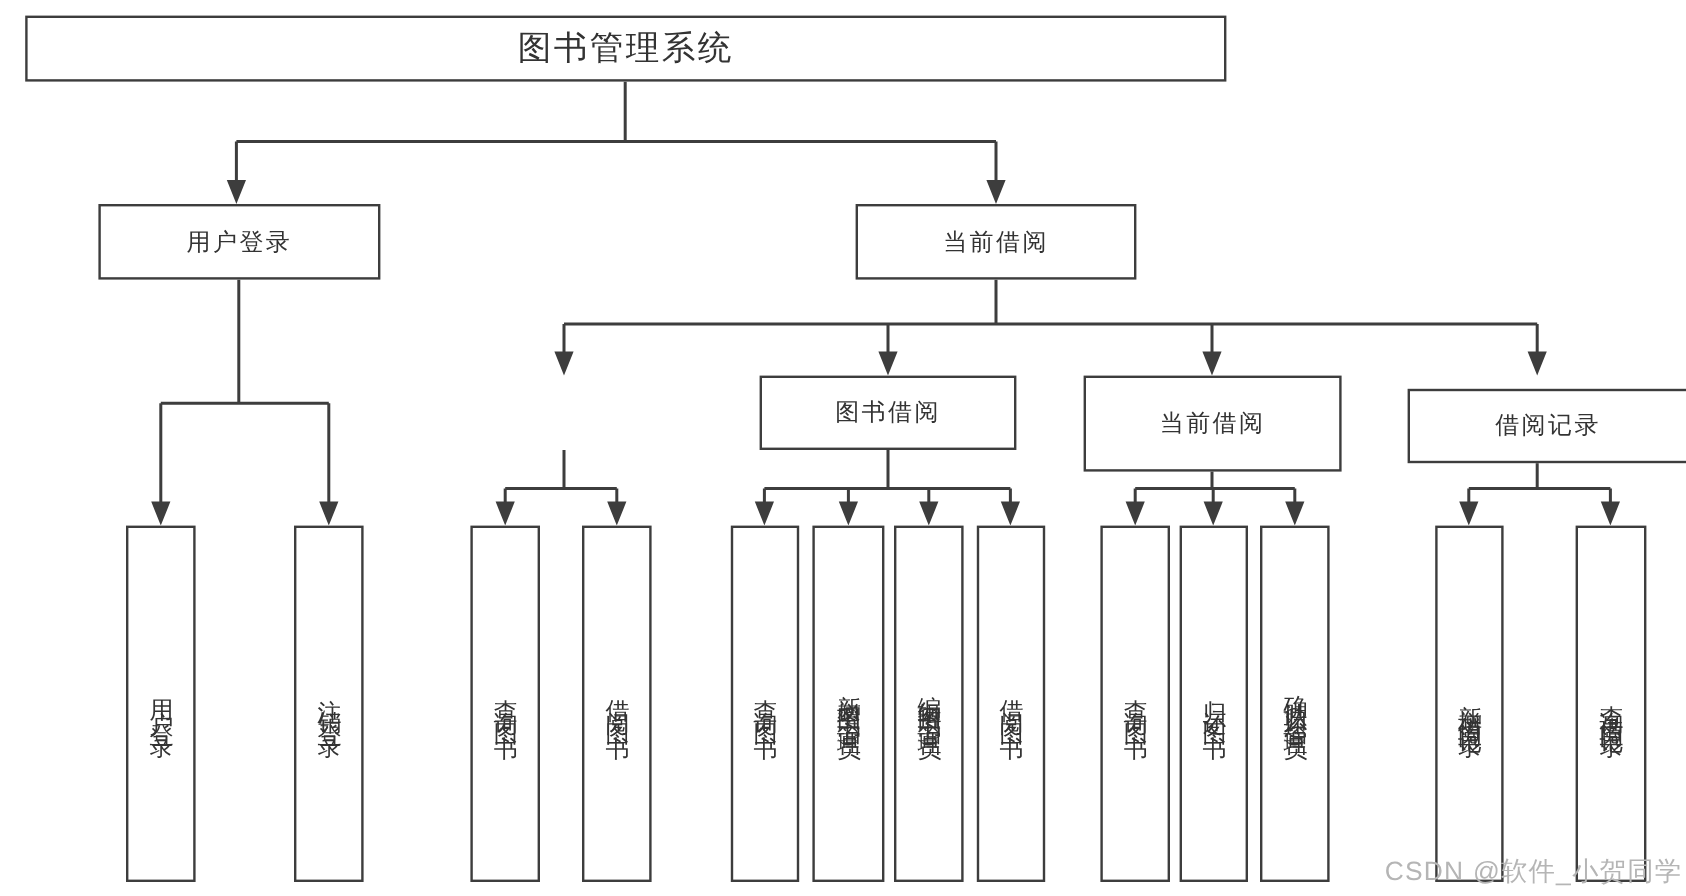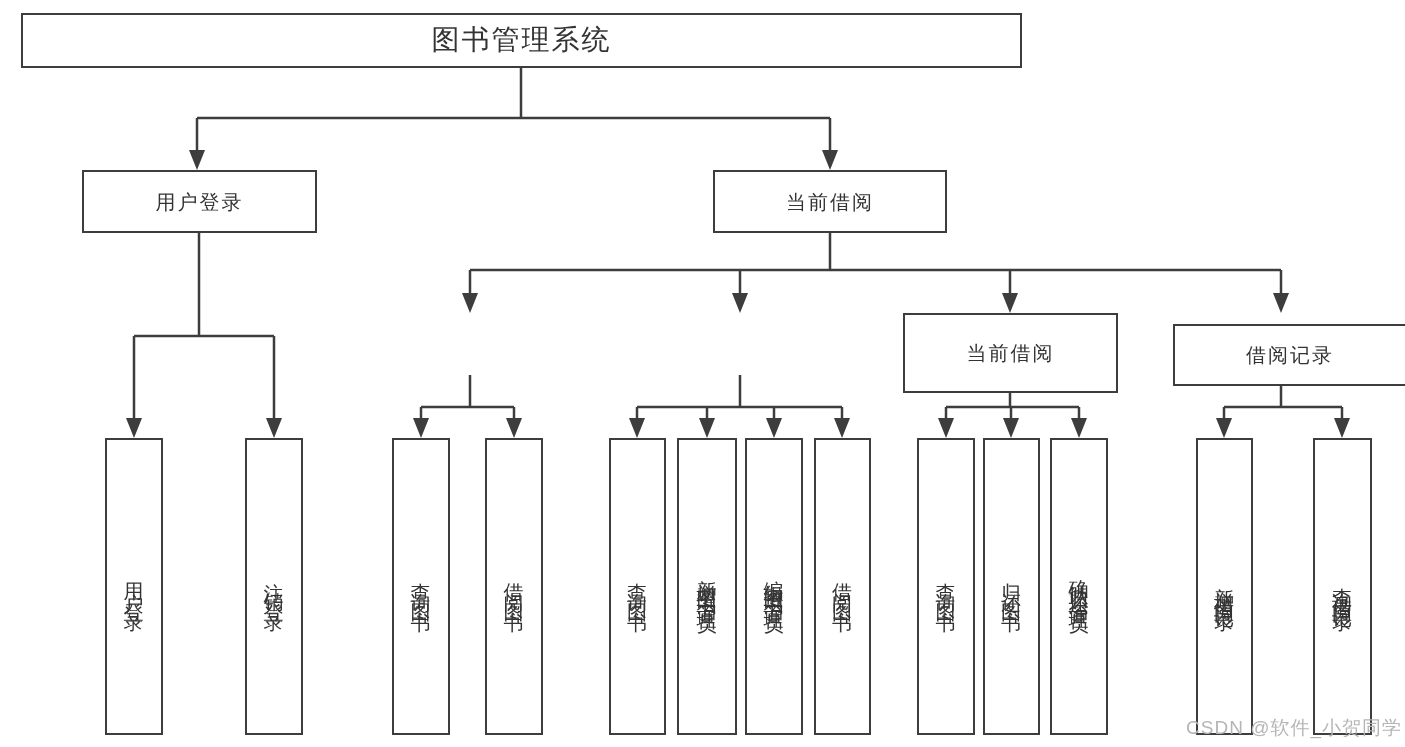--- a/index.html
+++ b/index.html
@@ -37,21 +37,21 @@
     text-orientation:mixed;
     letter-spacing:10px;
     font-size:20px;
   }
   .vbox.long{letter-spacing:5px;}
   #watermark{
     position:absolute;
     right:3px;
     bottom:6px;
     color:var(--wm);
-    font-size:19px;
+    font-size:22px;
     letter-spacing:1px;
     white-space:nowrap;
   }
 </style>
 </head>
 <body>
 
 <div id="stage">
 
   <svg id="connectors" width="1405" height="747" viewBox="0 0 1405 747" aria-hidden="true">
@@ -74,20 +74,21 @@
       M938 418 H954 L946 438 Z  M1003 418 H1019 L1011 438 Z
       M1071 418 H1087 L1079 438 Z
       M1216 418 H1232 L1224 438 Z  M1334 418 H1350 L1342 438 Z"></path>
   </svg>
 
   <div class="box root-box" style="left:21px;top:13px;width:1001px;height:55px;">图书管理系统</div>
 
   <div class="box" style="left:82px;top:170px;width:235px;height:63px;">用户登录</div>
   <div class="box" style="left:713px;top:170px;width:234px;height:63px;">当前借阅</div>
 
+  <div class="box" style="left:633px;top:313px;width:214px;height:62px;">图书借阅</div>
   <div class="box" style="left:903px;top:313px;width:215px;height:80px;">当前借阅</div>
   <div class="box" style="left:1173px;top:324px;width:234px;height:62px;">借阅记录</div>
 
   <div class="box vbox" style="left:105px;top:438px;width:58px;height:297px;">用户登录</div>
   <div class="box vbox" style="left:245px;top:438px;width:58px;height:297px;">注销登录</div>
 
   <div class="box vbox" style="left:392px;top:438px;width:58px;height:297px;">查询图书</div>
   <div class="box vbox" style="left:485px;top:438px;width:58px;height:297px;">借阅图书</div>
 
   <div class="box vbox" style="left:609px;top:438px;width:57px;height:297px;">查询图书</div>

